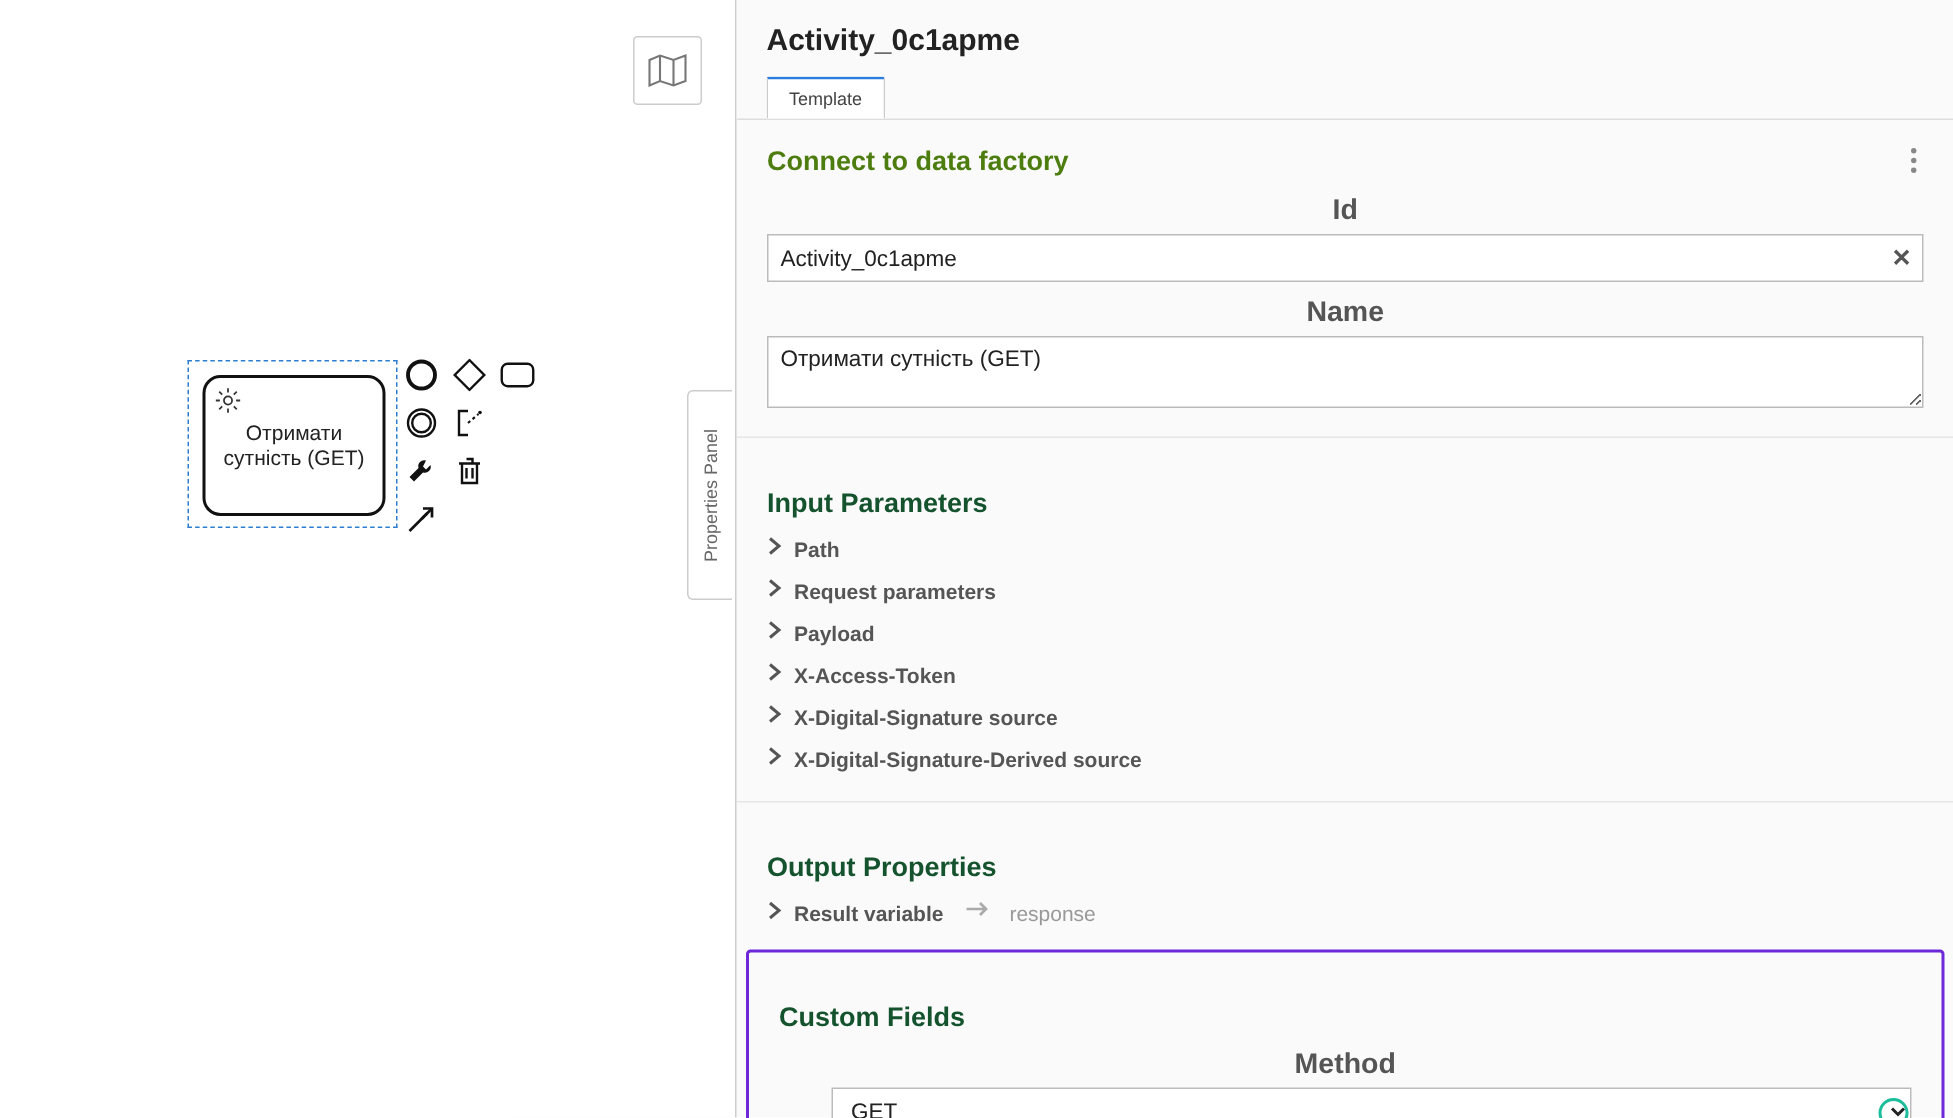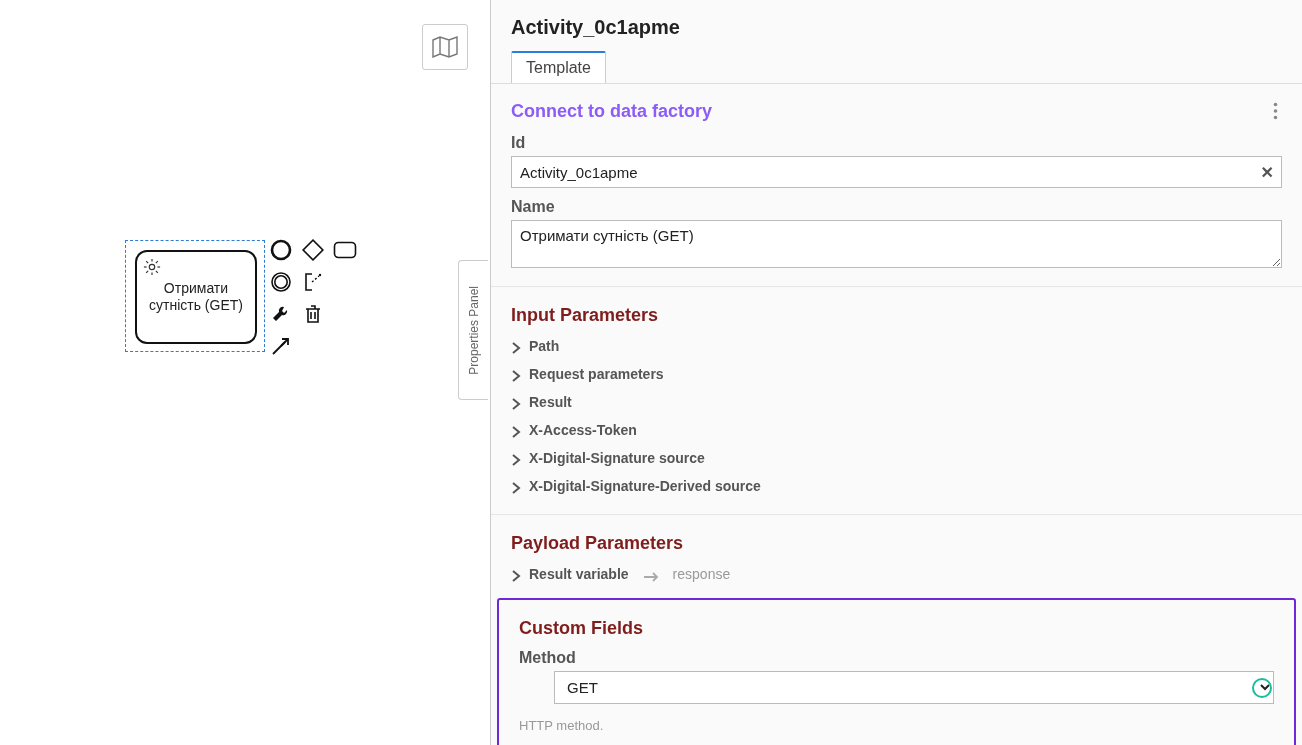--- a/index.html
+++ b/index.html
@@ -17,45 +17,45 @@
 
   .palette { position: absolute; left: 268px; top: 237px; width: 100px; }
   .palette-row { display: flex; gap: 6px; margin-bottom: 6px; }
   .pal-item { width: 26px; height: 26px; display: flex; align-items: center; justify-content: center; color: #111; }
 
   
   .panel { position: absolute; left: 490px; top: 0; right: 0; height: 745px; border-left: 1px solid #ccc; background: #fafafa; overflow: hidden; }
   .panel-top { background: #fafafa; border-bottom: 1px solid #ddd; padding: 16px 20px 0 20px; }
   .panel-title { font-size: 20px; font-weight: 700; color: #222; margin-bottom: 12px; }
   .tabs { display: flex; }
-  .tab { border: 1px solid #ccc; border-bottom: none; padding: 6px 14px; font-size: 16px; color: #555; border-top-left-radius: 2px; border-top-right-radius: 2px; position: relative; background: #fff; }
+  .tab { border: 1px solid #ccc; border-bottom: none; padding: 6px 14px; font-size: 12px; color: #555; border-top-left-radius: 2px; border-top-right-radius: 2px; position: relative; background: #fff; }
   .tab.active { border-top: 2px solid #2a7cdf; color: #444; }
 
   .panel-body { padding: 0; overflow-y: auto; height: calc(745px - 80px); }
 
   .group { padding: 14px 20px 14px 20px; border-bottom: 1px solid #e6e6e6; }
   .group-header { display: flex; align-items: center; justify-content: space-between; }
-  .group-title { font-size: 18px; font-weight: 700; color: #8b5cf6; }
+  .group-title { font-size: 18px; font-weight: 700; color: #4d7c0f; }
   .more-icon { color: #888; font-size: 18px; padding: 4px; cursor: pointer; }
 
   .field { margin-top: 10px; }
-  .field-label { font-size: 16px; font-weight: 700; color: #555; display: block; margin-bottom: 4px; }
+  .field-label { font-size: 19px; font-weight: 700; color: #555; display: block; margin-bottom: 4px; text-align: center; }
   .field-input-wrap { position: relative; }
   .field-input, .field-textarea, .field-select { width: 100%; border: 1px solid #bbb; padding: 6px 8px; font-size: 15px; font-family: inherit; background: #fff; color: #222; }
   .field-input { height: 32px; }
   .field-textarea { height: 48px; resize: both; }
   .clear-x { position: absolute; right: 8px; top: 50%; transform: translateY(-50%); font-size: 16px; color: #555; cursor: pointer; font-weight: bold; }
   .field-help { font-size: 13px; color: #999; margin-top: 14px; }
 
-  .list-item { display: flex; align-items: flex-end; gap: 8px; font-size: 14px; font-weight: 700; color: #555; padding: 6px 0; cursor: pointer; }
+  .list-item { display: flex; align-items: flex-start; gap: 8px; font-size: 14px; font-weight: 700; color: #555; padding: 6px 0; cursor: pointer; }
   .list-item .chev { display: inline-flex; }
   .list-item .value-arrow { color: #aaa; margin: 0 6px; }
   .list-item .value-text { color: #999; font-weight: 400; }
 
-  .section-heading { font-size: 18px; font-weight: 700; color: #7f1d1d; margin-top: 4px; }
+  .section-heading { font-size: 18px; font-weight: 700; color: #14532d; margin-top: 19px; }
 
   .highlight-box { border: 2px solid #6d28d9; border-radius: 3px; margin: 4px 6px 6px 6px; }
 
   
   .side-tab { position: absolute; left: 458px; top: 260px; width: 30px; height: 140px; border: 1px solid #ccc; border-right: none; border-radius: 4px 0 0 4px; background: #fff; display: flex; align-items: center; justify-content: center; }
   .side-tab-text { writing-mode: vertical-rl; transform: rotate(180deg); font-size: 12px; color: #666; }
 
   
   .select-wrap { position: relative; padding-left: 35px; }
   .select-marker { position: absolute; right: 2px; top: 50%; transform: translateY(-50%); width: 20px; height: 20px; border: 2.5px solid #1bbd9a; border-radius: 50%; pointer-events: none; }
@@ -209,21 +209,21 @@
             </svg>
           </span>
           <span>Request parameters</span>
         </div>
       <div class="list-item">
           <span class="chev">
             <svg width="10" height="12" viewBox="0 0 10 12">
               <path d="M2 1 L8 6 L2 11" fill="none" stroke="#555" stroke-width="2"></path>
             </svg>
           </span>
-          <span>Result</span>
+          <span>Payload</span>
         </div>
       <div class="list-item">
           <span class="chev">
             <svg width="10" height="12" viewBox="0 0 10 12">
               <path d="M2 1 L8 6 L2 11" fill="none" stroke="#555" stroke-width="2"></path>
             </svg>
           </span>
           <span>X-Access-Token</span>
         </div>
       <div class="list-item">
@@ -238,21 +238,21 @@
           <span class="chev">
             <svg width="10" height="12" viewBox="0 0 10 12">
               <path d="M2 1 L8 6 L2 11" fill="none" stroke="#555" stroke-width="2"></path>
             </svg>
           </span>
           <span>X-Digital-Signature-Derived source</span>
         </div>
     </div>
 
     <div class="group" style="border-bottom:none; padding-bottom:6px;">
-      <div class="section-heading">Payload Parameters</div>
+      <div class="section-heading">Output Properties</div>
       <div style="height:6px"></div>
       <div class="list-item">
         <span class="chev">
             <svg width="10" height="12" viewBox="0 0 10 12">
               <path d="M2 1 L8 6 L2 11" fill="none" stroke="#555" stroke-width="2"></path>
             </svg>
           </span>
         <span>Result variable</span>
         <span class="value-arrow">
             <svg width="16" height="10" viewBox="0 0 16 10">

